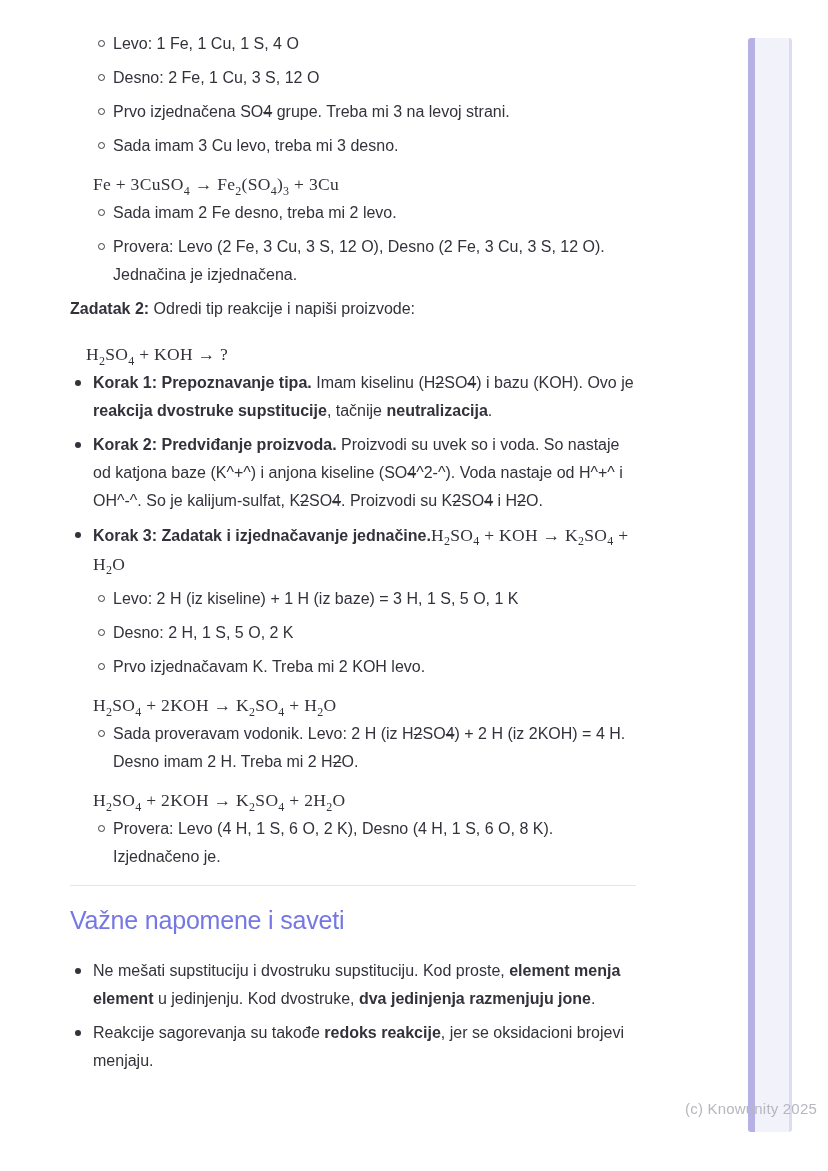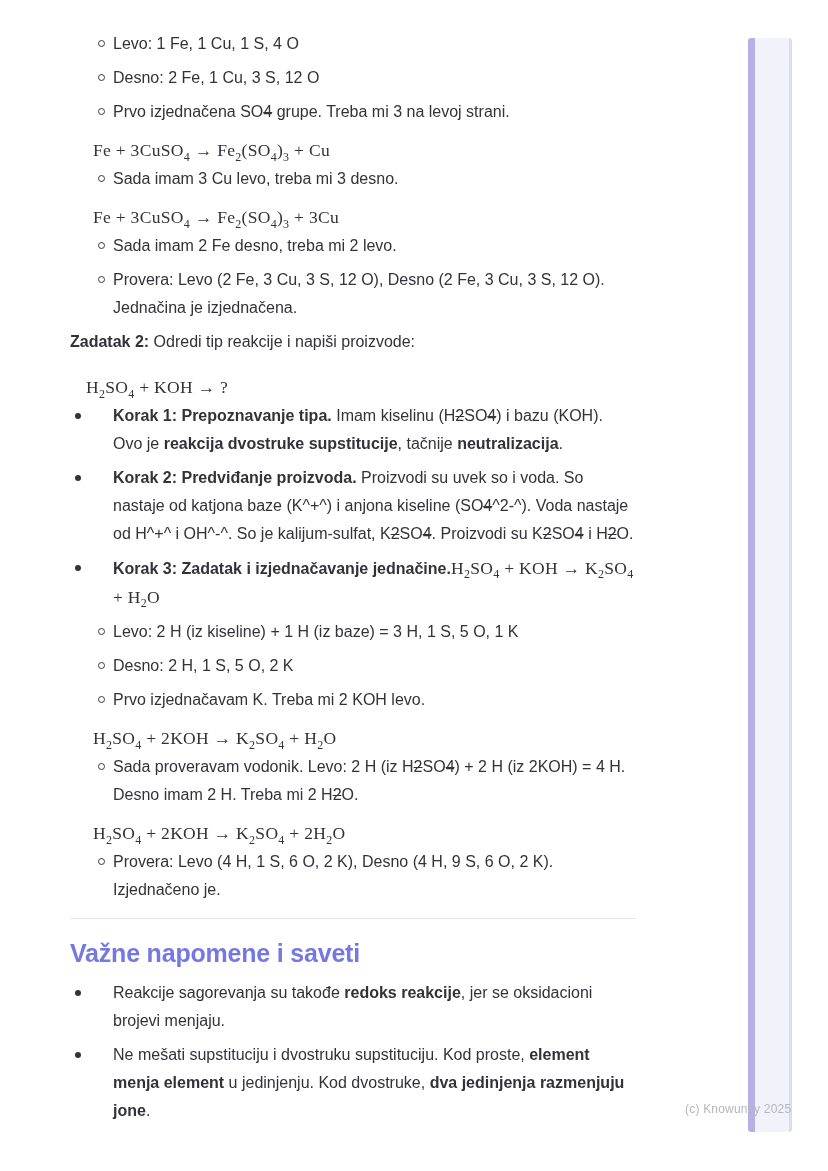--- a/index.html
+++ b/index.html
@@ -7,21 +7,21 @@
     width:828px; height:1171px; position:relative; overflow:hidden;
     font-family:"Liberation Sans", sans-serif;
     color:#32323b;
   }
   .content {
     position:absolute; left:70px; top:30px; width:566px;
     font-size:16px; line-height:28px;
   }
   
   .li { display:flex; margin:0 0 6px 0; }
-  .li.top { padding-left:5px;gap:20px; }
+  .li.top { padding-left:5px; }
   .li.top .marker { width:18px; flex:none; }
   .li.sub { padding-left:28px; }
   .li.sub .marker { width:15px; flex:none; }
   .marker::before { content:""; display:block; }
   .li.top .marker::before {
     width:6px; height:6px; border-radius:50%; background:#32323b; margin-top:11px;
   }
   .li.sub .marker::before {
     width:5px; height:5px; border-radius:50%; background:transparent;
     border:1.5px solid #3a3a44; margin-top:10px;
@@ -39,55 +39,54 @@
   span.eq, sub.eq {
     font-family:"Liberation Serif", "DejaVu Serif", serif;
     font-size:17.5px; letter-spacing:0.3px;
   }
   sub { line-height:0; }
   sub.eq, .eqline sub { font-size:12px; line-height:0; }
   .para { margin:6px 0 18px 0; }
   .hr { height:1px; background:var(--divider,#e5e5ea); margin:14px 0 0 0; border:0; }
   .h2 {
     color:var(--accent,#7577e3);
-    font-size:25px; line-height:32px; font-weight:bold;
-    margin:18px 0 10px 0; letter-spacing:-0.2px;
+    font-size:25px; line-height:32px; font-weight:normal;
+    margin:18px 0 21px 0; letter-spacing:-0.2px;
   }
   
   .edge-band {
     position:absolute; left:748px; top:38px; width:34px; height:1094px;
     background:var(--band-fill,#f2f2fb);
     border-left:7px solid var(--band-line,#b6b1e5);
     border-right:3px solid #dedcf3;
     border-radius:3px; z-index:1;
   }
   .watermark {
     position:absolute; left:685px; top:1102px; z-index:2;
-    font-size:12px; line-height:14px; color:var(--watermark,#b6b6bf);
+    font-size:15px; line-height:14px; color:var(--watermark,#b6b6bf);
     letter-spacing:0.2px; white-space:nowrap;
   }
 </style>
 </head>
 <body style="--accent: #7577e3; --band-line: #b6b1e5; --band-fill: #f2f2fb; --divider: #e5e5ea; --watermark: #b6b6bf; color: rgb(50, 50, 59);">
 
 <div class="page">
   <main class="content" id="blocks">
       <div class="li sub">
         <span class="marker"></span>
         <div class="txt"><span>Levo: 1 Fe, 1 Cu, 1 S, 4 O</span></div>
       </div>
       <div class="li sub">
         <span class="marker"></span>
         <div class="txt"><span>Desno: 2 Fe, 1 Cu, 3 S, 12 O</span></div>
       </div>
       <div class="li sub">
         <span class="marker"></span>
         <div class="txt"><span>Prvo izjednačena SO</span><span class="st">4</span><span> grupe. Treba mi 3 na levoj strani.</span></div>
       </div>
-      <div class="eqline"><span class="eq">Fe + 3CuSO</span><sub class="eq">4</sub><span class="eq"> → Fe</span><sub class="eq">2</sub><span class="eq">(SO</span><sub class="eq">4</sub><span class="eq">)</span><sub class="eq">3</sub><span class="eq"> + Cu</span></div>
       <div class="li sub">
         <span class="marker"></span>
         <div class="txt"><span>Sada imam 3 Cu levo, treba mi 3 desno.</span></div>
       </div>
       <div class="eqline"><span class="eq">Fe + 3CuSO</span><sub class="eq">4</sub><span class="eq"> → Fe</span><sub class="eq">2</sub><span class="eq">(SO</span><sub class="eq">4</sub><span class="eq">)</span><sub class="eq">3</sub><span class="eq"> + 3Cu</span></div>
       <div class="li sub">
         <span class="marker"></span>
         <div class="txt"><span>Sada imam 2 Fe desno, treba mi 2 levo.</span></div>
       </div>
       <div class="li sub">
@@ -121,28 +120,28 @@
         <div class="txt"><span>Prvo izjednačavam K. Treba mi 2 KOH levo.</span></div>
       </div>
       <div class="eqline"><span class="eq">H</span><sub class="eq">2</sub><span class="eq">SO</span><sub class="eq">4</sub><span class="eq"> + 2KOH → K</span><sub class="eq">2</sub><span class="eq">SO</span><sub class="eq">4</sub><span class="eq"> + H</span><sub class="eq">2</sub><span class="eq">O</span></div>
       <div class="li sub">
         <span class="marker"></span>
         <div class="txt"><span>Sada proveravam vodonik. Levo: 2 H (iz H</span><span class="st">2</span><span>SO</span><span class="st">4</span><span>) + 2 H (iz 2KOH) = 4 H. Desno imam 2 H. Treba mi 2 H</span><span class="st">2</span><span>O.</span></div>
       </div>
       <div class="eqline"><span class="eq">H</span><sub class="eq">2</sub><span class="eq">SO</span><sub class="eq">4</sub><span class="eq"> + 2KOH → K</span><sub class="eq">2</sub><span class="eq">SO</span><sub class="eq">4</sub><span class="eq"> + 2H</span><sub class="eq">2</sub><span class="eq">O</span></div>
       <div class="li sub">
         <span class="marker"></span>
-        <div class="txt"><span>Provera: Levo (4 H, 1 S, 6 O, 2 K), Desno (4 H, 9 S, 6 O, 2 K). Izjednačeno je.</span></div>
+        <div class="txt"><span>Provera: Levo (4 H, 1 S, 6 O, 2 K), Desno (4 H, 1 S, 6 O, 8 K). Izjednačeno je.</span></div>
       </div>
       <div class="hr"></div>
       <h2 class="h2">Važne napomene i saveti</h2>
       <div class="li top">
         <span class="marker"></span>
-        <div class="txt"><span>Reakcije sagorevanja su takođe </span><span class="b">redoks reakcije</span><span>, jer se oksidacioni brojevi menjaju.</span></div>
+        <div class="txt"><span>Ne mešati supstituciju i dvostruku supstituciju. Kod proste, </span><span class="b">element menja element</span><span> u jedinjenju. Kod dvostruke, </span><span class="b">dva jedinjenja razmenjuju jone</span><span>.</span></div>
       </div>
       <div class="li top">
         <span class="marker"></span>
-        <div class="txt"><span>Ne mešati supstituciju i dvostruku supstituciju. Kod proste, </span><span class="b">element menja element</span><span> u jedinjenju. Kod dvostruke, </span><span class="b">dva jedinjenja razmenjuju jone</span><span>.</span></div>
+        <div class="txt"><span>Reakcije sagorevanja su takođe </span><span class="b">redoks reakcije</span><span>, jer se oksidacioni brojevi menjaju.</span></div>
       </div>
     </main>
   <div class="edge-band"></div>
   <div class="watermark">(c) Knowunity 2025</div>
 </div>
 
 </body></html>

